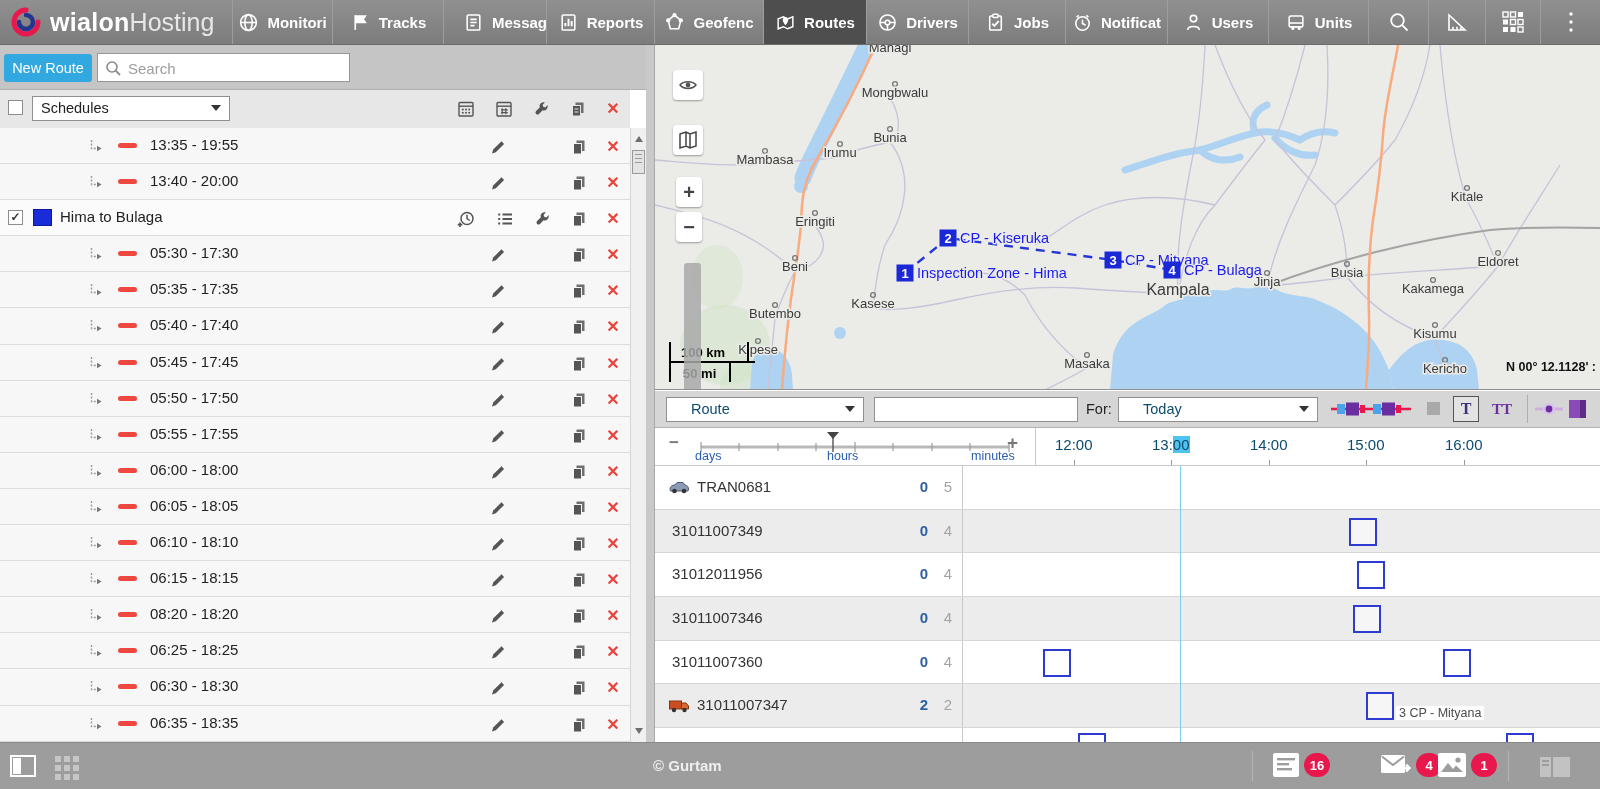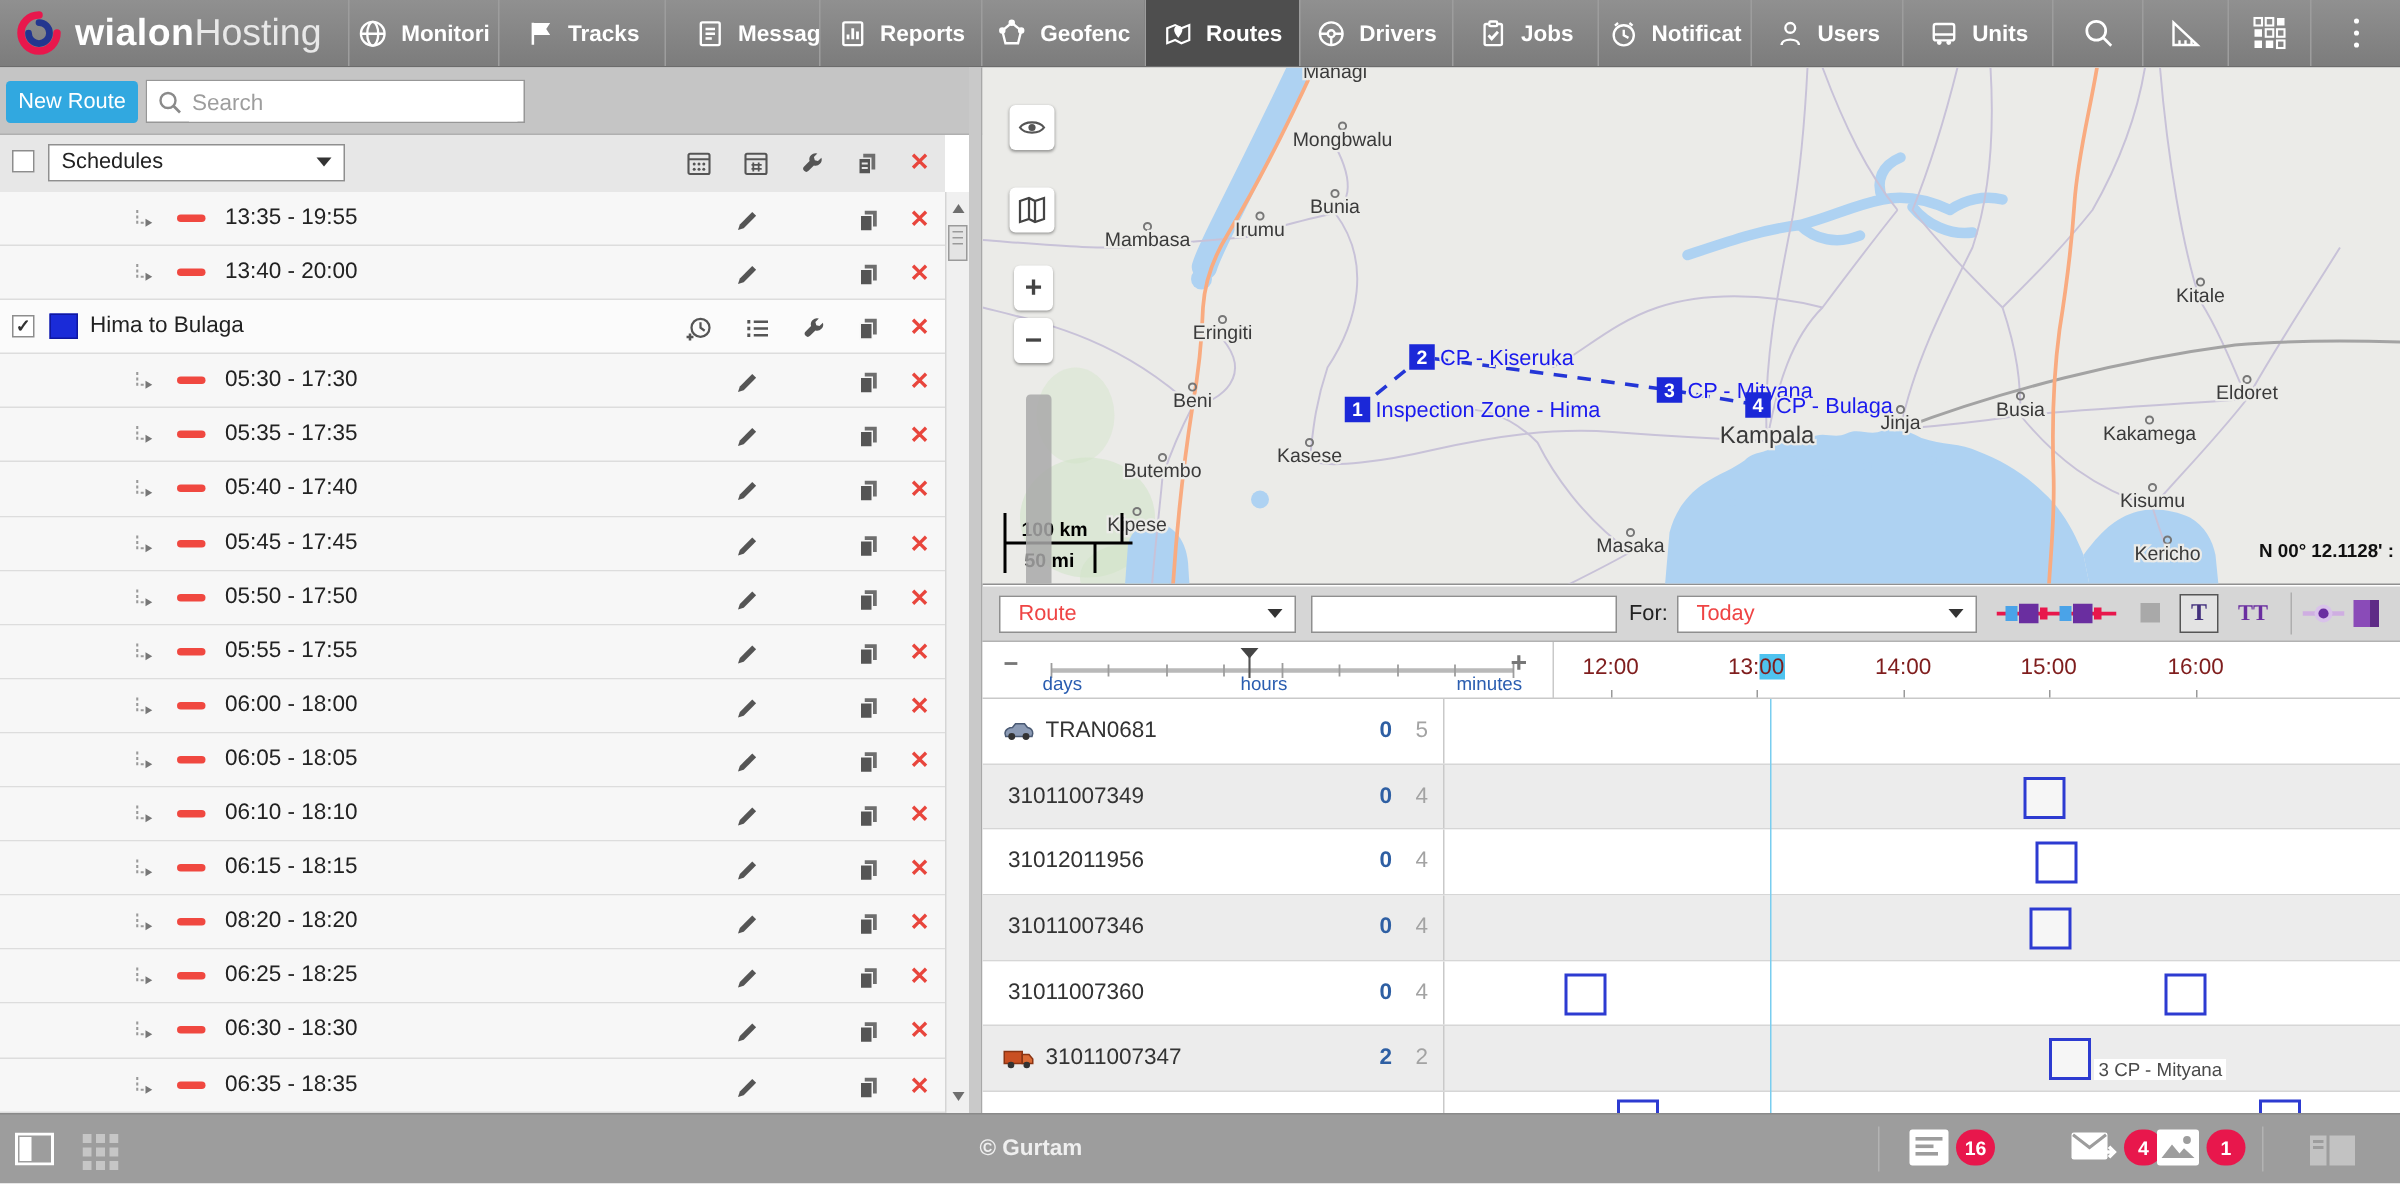--- a/index.html
+++ b/index.html
@@ -48,33 +48,33 @@
   #gutter{position:absolute;left:646px;top:45px;width:9px;height:697px;background:#c9c9c9;border-right:1px solid #a8a8a8;box-sizing:border-box}
 
   
   #map{position:absolute;left:655px;top:45px;width:945px;height:345px;background:#ebebe8;overflow:hidden;border-bottom:1px solid #909090;box-sizing:border-box;cursor:grab}
   .mapbtn{position:absolute;width:30px;height:30px;background:#fff;border-radius:4px;box-shadow:0 1px 2px rgba(0,0,0,.35);display:flex;align-items:center;justify-content:center;cursor:pointer}
   #map-zoombar{position:absolute;left:29px;top:218px;width:17px;height:130px;background:#a9a9a9;border-radius:3px 3px 0 0;opacity:.85}
   #map-coords{position:absolute;right:4px;top:315px;font-size:12.5px;font-weight:700;color:#111}
 
   
   #tl-head{position:absolute;left:655px;top:391px;width:945px;height:37px;background:#d6d6d6;border-bottom:1px solid #b2b2b2;box-sizing:border-box}
-  .tl-sel{position:absolute;top:6px;height:25px;background:#fff;border:1px solid #8f8f8f;box-sizing:border-box;font-size:14.5px;color:#ef4444;line-height:23px;padding-left:12px;cursor:pointer}
+  .tl-sel{position:absolute;top:6px;height:25px;background:#fff;border:1px solid #8f8f8f;box-sizing:border-box;font-size:14.5px;color:#0c4a6e;line-height:23px;padding-left:24px;cursor:pointer}
   #tl-input{position:absolute;left:219px;top:6px;width:204px;height:25px;background:#fff;border:1px solid #8f8f8f;box-sizing:border-box;font-family:inherit;font-size:14px;padding:0 4px}
   #tl-for{position:absolute;left:431px;top:10px;font-size:14.5px;color:#222}
   .thi{position:absolute;top:5px;display:flex;align-items:center;justify-content:center;cursor:pointer}
   #btn-T{left:798px;width:26px;height:26px;border:1px solid #555;background:#e3e3e3;font-family:"Liberation Serif",serif;font-weight:700;font-size:16px;color:#43307d;box-sizing:border-box}
   #btn-TT{left:832px;width:30px;height:26px;font-family:"Liberation Serif",serif;font-weight:700;font-size:15px;color:#6a2ea0}
   .vdiv{position:absolute;top:4px;width:1px;height:28px;background:#aeaeae}
 
   #tl-axisband{position:absolute;left:655px;top:428px;width:945px;height:38px;background:#fff;border-bottom:1px solid #c9c9c9;box-sizing:border-box}
   #tl-axisband .coldiv{position:absolute;left:380px;top:0;width:1px;height:38px;background:#c9c9c9}
   .zoombtn{position:absolute;top:6px;font-size:17px;color:#777;font-weight:700;cursor:pointer;line-height:17px}
   .zlabel{position:absolute;top:21px;font-size:12.5px;color:#2a5db0}
-  .hlabel{position:absolute;top:8px;font-size:15px;color:#7f1d1d;white-space:nowrap}
+  .hlabel{position:absolute;top:8px;font-size:15px;color:#0c4a6e;white-space:nowrap}
   .hlabel .hl{background:#4fc3ef}
   .htick{position:absolute;bottom:0;width:1px;height:5px;background:#999}
 
   #tl-rows{position:absolute;left:655px;top:466px;width:945px;height:276px;overflow:hidden;background:#fff}
   .trow{position:relative;width:945px;height:43.7px;border-bottom:1px solid #d6d6d6;box-sizing:border-box}
   .trow .lcell{position:absolute;left:0;top:0;width:308px;height:100%;border-right:1px solid #c9c9c9;box-sizing:border-box}
   .trow .uname{position:absolute;left:17px;top:12px;font-size:15px;color:#333}
   .trow .uname.withicon{left:42px}
   .trow .vic{position:absolute;left:13px;top:13px}
   .trow .nblue{position:absolute;right:34px;top:12px;font-size:15px;font-weight:700;color:#2e5fa3}

